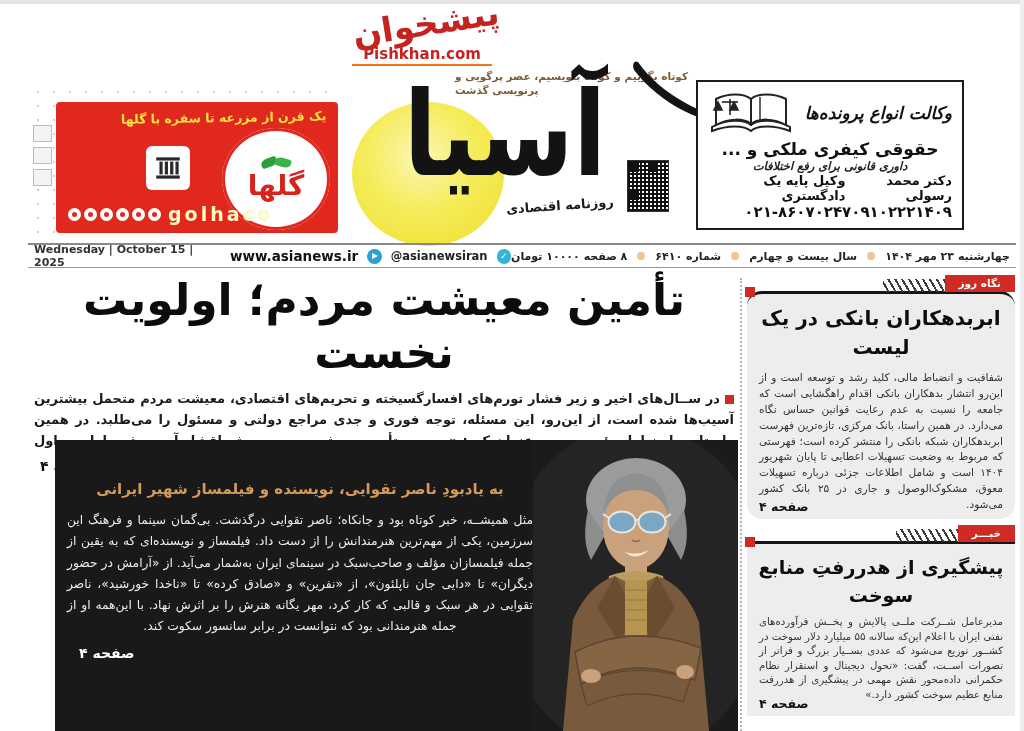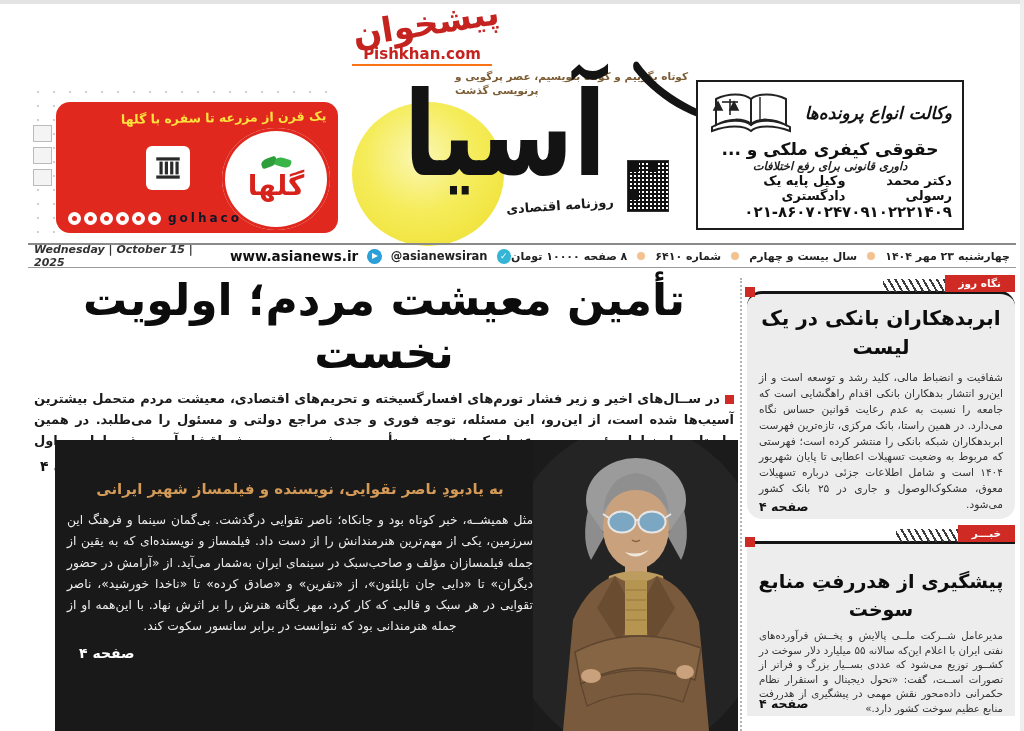--- a/index.html
+++ b/index.html
@@ -36,50 +36,50 @@
   .legal-line1{font-size:17px;font-weight:bold;color:#111;font-style:italic;}
   .legal-icon{width:86px;height:52px;flex:none;}
   .legal-line2{text-align:center;font-size:17px;font-weight:bold;color:#111;}
   .legal-line3{text-align:center;font-size:11.5px;font-weight:bold;color:#222;font-style:italic;}
   .legal-row4{display:flex;justify-content:space-around;font-size:13px;font-weight:bold;color:#111;}
   .legal-row5{display:flex;justify-content:flex-end;font-size:15px;font-weight:bold;color:#111;direction:ltr;}
 
   
   .ad-golha{position:absolute;left:30px;top:85px;width:310px;height:150px;background:#fff;
       background-image:radial-gradient(#cfcfcf 1.4px,transparent 1.5px);background-size:16px 14px;}
-  .golha-red{position:absolute;left:26px;right:2px;top:17px;bottom:2px;background:#e0281e;border-radius:14px;overflow:hidden;text-align:right;}
+  .golha-red{position:absolute;left:26px;right:2px;top:17px;bottom:2px;background:#e0281e;border-radius:4px;overflow:hidden;text-align:right;}
   .golha-tagline{position:absolute;right:12px;top:8px;font-size:12.5px;font-weight:bold;color:#ffe23e;transform:rotate(-1deg);}
   .golha-circle{position:absolute;right:8px;top:26px;width:108px;height:102px;background:#fff;border-radius:50%;
       display:flex;flex-direction:column;align-items:center;justify-content:center;box-shadow:0 0 0 3px #e0281e inset;}
   .leaf{width:30px;height:12px;position:relative;margin-bottom:2px;}
   .leaf i{position:absolute;width:16px;height:9px;background:#2e9e3a;border-radius:50% 2px 50% 2px;}
   .leaf i:first-child{left:0;transform:rotate(-18deg);}
   .leaf i:last-child{right:0;transform:rotate(18deg);background:#39b447;}
   .golha-brand{font-size:28px;font-weight:bold;color:#d8231c;text-shadow:0 0 2px #fff;line-height:1;}
   .golha-qr{position:absolute;left:36px;top:44px;width:44px;height:44px;background:
       #fff linear-gradient(#111,#111) 3px 3px/9px 9px no-repeat,
       linear-gradient(#111,#111) calc(100% - 12px) 3px/9px 9px no-repeat,
       linear-gradient(#111,#111) 3px calc(100% - 12px)/9px 9px no-repeat,
       repeating-linear-gradient(0deg,#111 0 2px,transparent 2px 4px),
       repeating-linear-gradient(90deg,#111 0 2px,#fff 2px 4px);border-radius:6px;}
   .golha-unesco{position:absolute;left:90px;top:44px;width:44px;height:44px;background:#fff;border-radius:6px;
       display:flex;align-items:center;justify-content:center;}
   .golha-social{position:absolute;left:12px;bottom:8px;display:flex;align-items:center;gap:3px;direction:ltr;}
   .soc{width:13px;height:13px;border-radius:50%;background:#fff;display:inline-block;position:relative;}
   .soc::after{content:"";position:absolute;left:4px;top:4px;width:5px;height:5px;border-radius:50%;background:#e0281e;}
-  .golha-handle{color:#0f172a;font-weight:bold;font-size:12px;letter-spacing:3px;margin-left:4px;}
+  .golha-handle{color:#fef9c3;font-weight:bold;font-size:19px;letter-spacing:3px;margin-left:4px;}
   .golha-badges{position:absolute;left:3px;top:40px;display:flex;flex-direction:column;gap:5px;}
   .badge{width:17px;height:15px;border:1px solid #bbb;background:#f4f4f4;}
 
   
   .dateline{position:absolute;left:28px;top:243px;width:988px;height:25px;border-top:2px solid #8a8a8a;
       border-bottom:1px solid #9a9a9a;display:flex;justify-content:space-between;align-items:center;
       direction:ltr;padding:0 6px;box-sizing:border-box;}
   .dl-left{display:flex;align-items:center;gap:9px;}
-  .dl-date-en{font-size:11px;font-weight:bold;color:#333;font-style:italic;}
+  .dl-date-en{font-size:11px;font-weight:bold;color:#333;}
   .dl-site{font-size:13.5px;font-weight:bold;color:#111;}
   .icon-circle{width:15px;height:15px;border-radius:50%;display:inline-flex;align-items:center;justify-content:center;}
   .tg{background:#2ba0d8;}
   .tg::after{content:"";width:0;height:0;border-top:3.5px solid transparent;border-bottom:3.5px solid transparent;border-left:6px solid #fff;margin-left:1px;}
   .vf{background:#35b5d6;color:#fff;font-size:9px;font-weight:bold;}
   .dl-handle{font-size:11.5px;font-weight:bold;color:#222;}
   .dl-right{display:flex;align-items:center;gap:10px;direction:rtl;}
   .dl-right span{font-size:11px;font-weight:bold;color:#222;white-space:nowrap;}
   .odot{width:8px;height:8px;border-radius:50%;background:#f2c38f;flex:none;}
 
@@ -105,21 +105,21 @@
   .side-box{position:absolute;left:747px;width:268px;background:#ededed;border-top:3px solid #151515;box-sizing:border-box;}
   .side-box::before{content:"";position:absolute;left:-2px;top:-7px;width:10px;height:10px;background:#cf2b24;}
   .tabrow{position:absolute;top:-19px;right:0;display:flex;align-items:flex-end;direction:ltr;}
   .hatch{width:62px;height:13px;background:repeating-linear-gradient(60deg,transparent 0 4px,#3c3c3c 4px 6px);}
   .tab{background:#cf2b24;color:#fff;font-size:10.5px;font-weight:bold;padding:2px 14px 2px;line-height:1.2;}
   .side-headline{font-size:20px;font-weight:bold;color:#0d0d0d;text-align:center;line-height:1.45;margin:10px 8px 2px;}
   .side-body{font-size:10.6px;color:#333;line-height:1.5;text-align:justify;padding:6px 12px 0;}
   .side-ref{position:absolute;left:12px;bottom:5px;font-size:12.5px;font-weight:bold;color:#111;direction:rtl;}
   .box1{top:291px;height:228px;border-radius:15px;}
   .box2{top:541px;height:175px;}
-  .box2 .side-headline{font-size:19px;margin-top:24px;}
+  .box2 .side-headline{font-size:19px;margin-top:10px;}
   .box2 .side-body{font-size:10.2px;line-height:1.42;padding-top:4px;}
 </style>
 </head>
 <body>
 
 <div class="page">
 
   <div class="pishkhan">
     <span class="pishkhan-fa">پیشخوان</span>
     <span class="pishkhan-en">Pishkhan.com</span>

